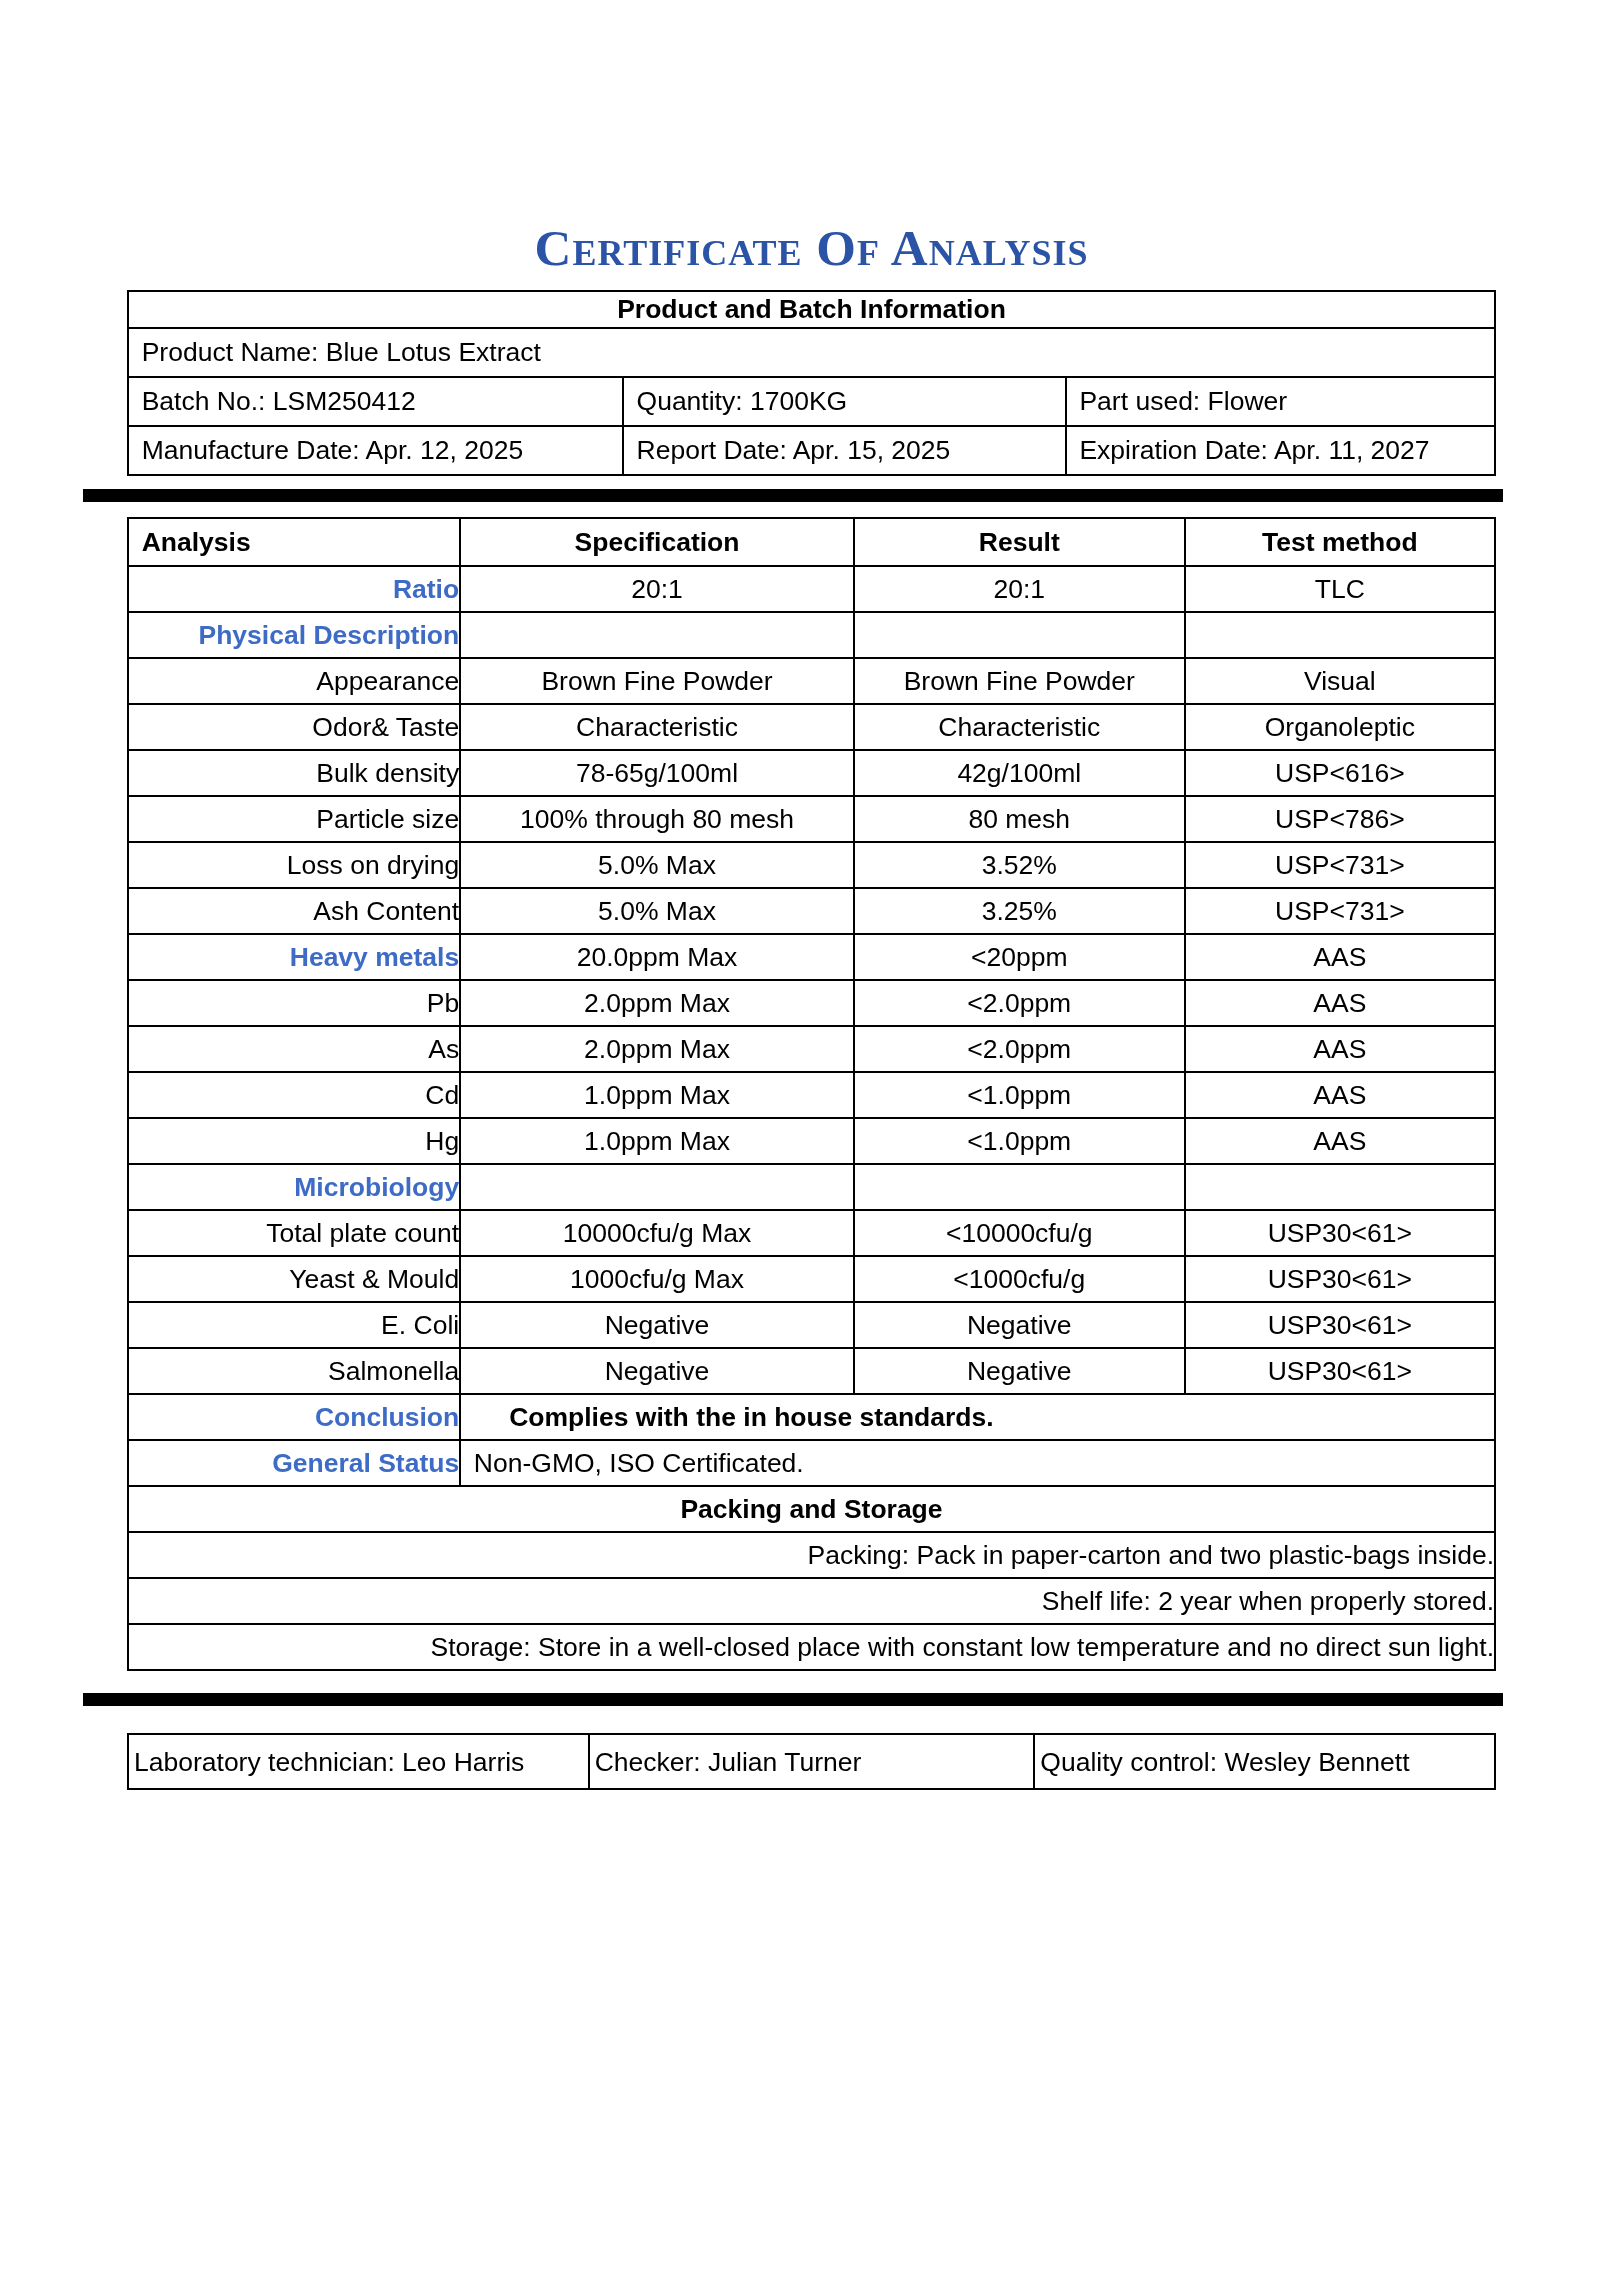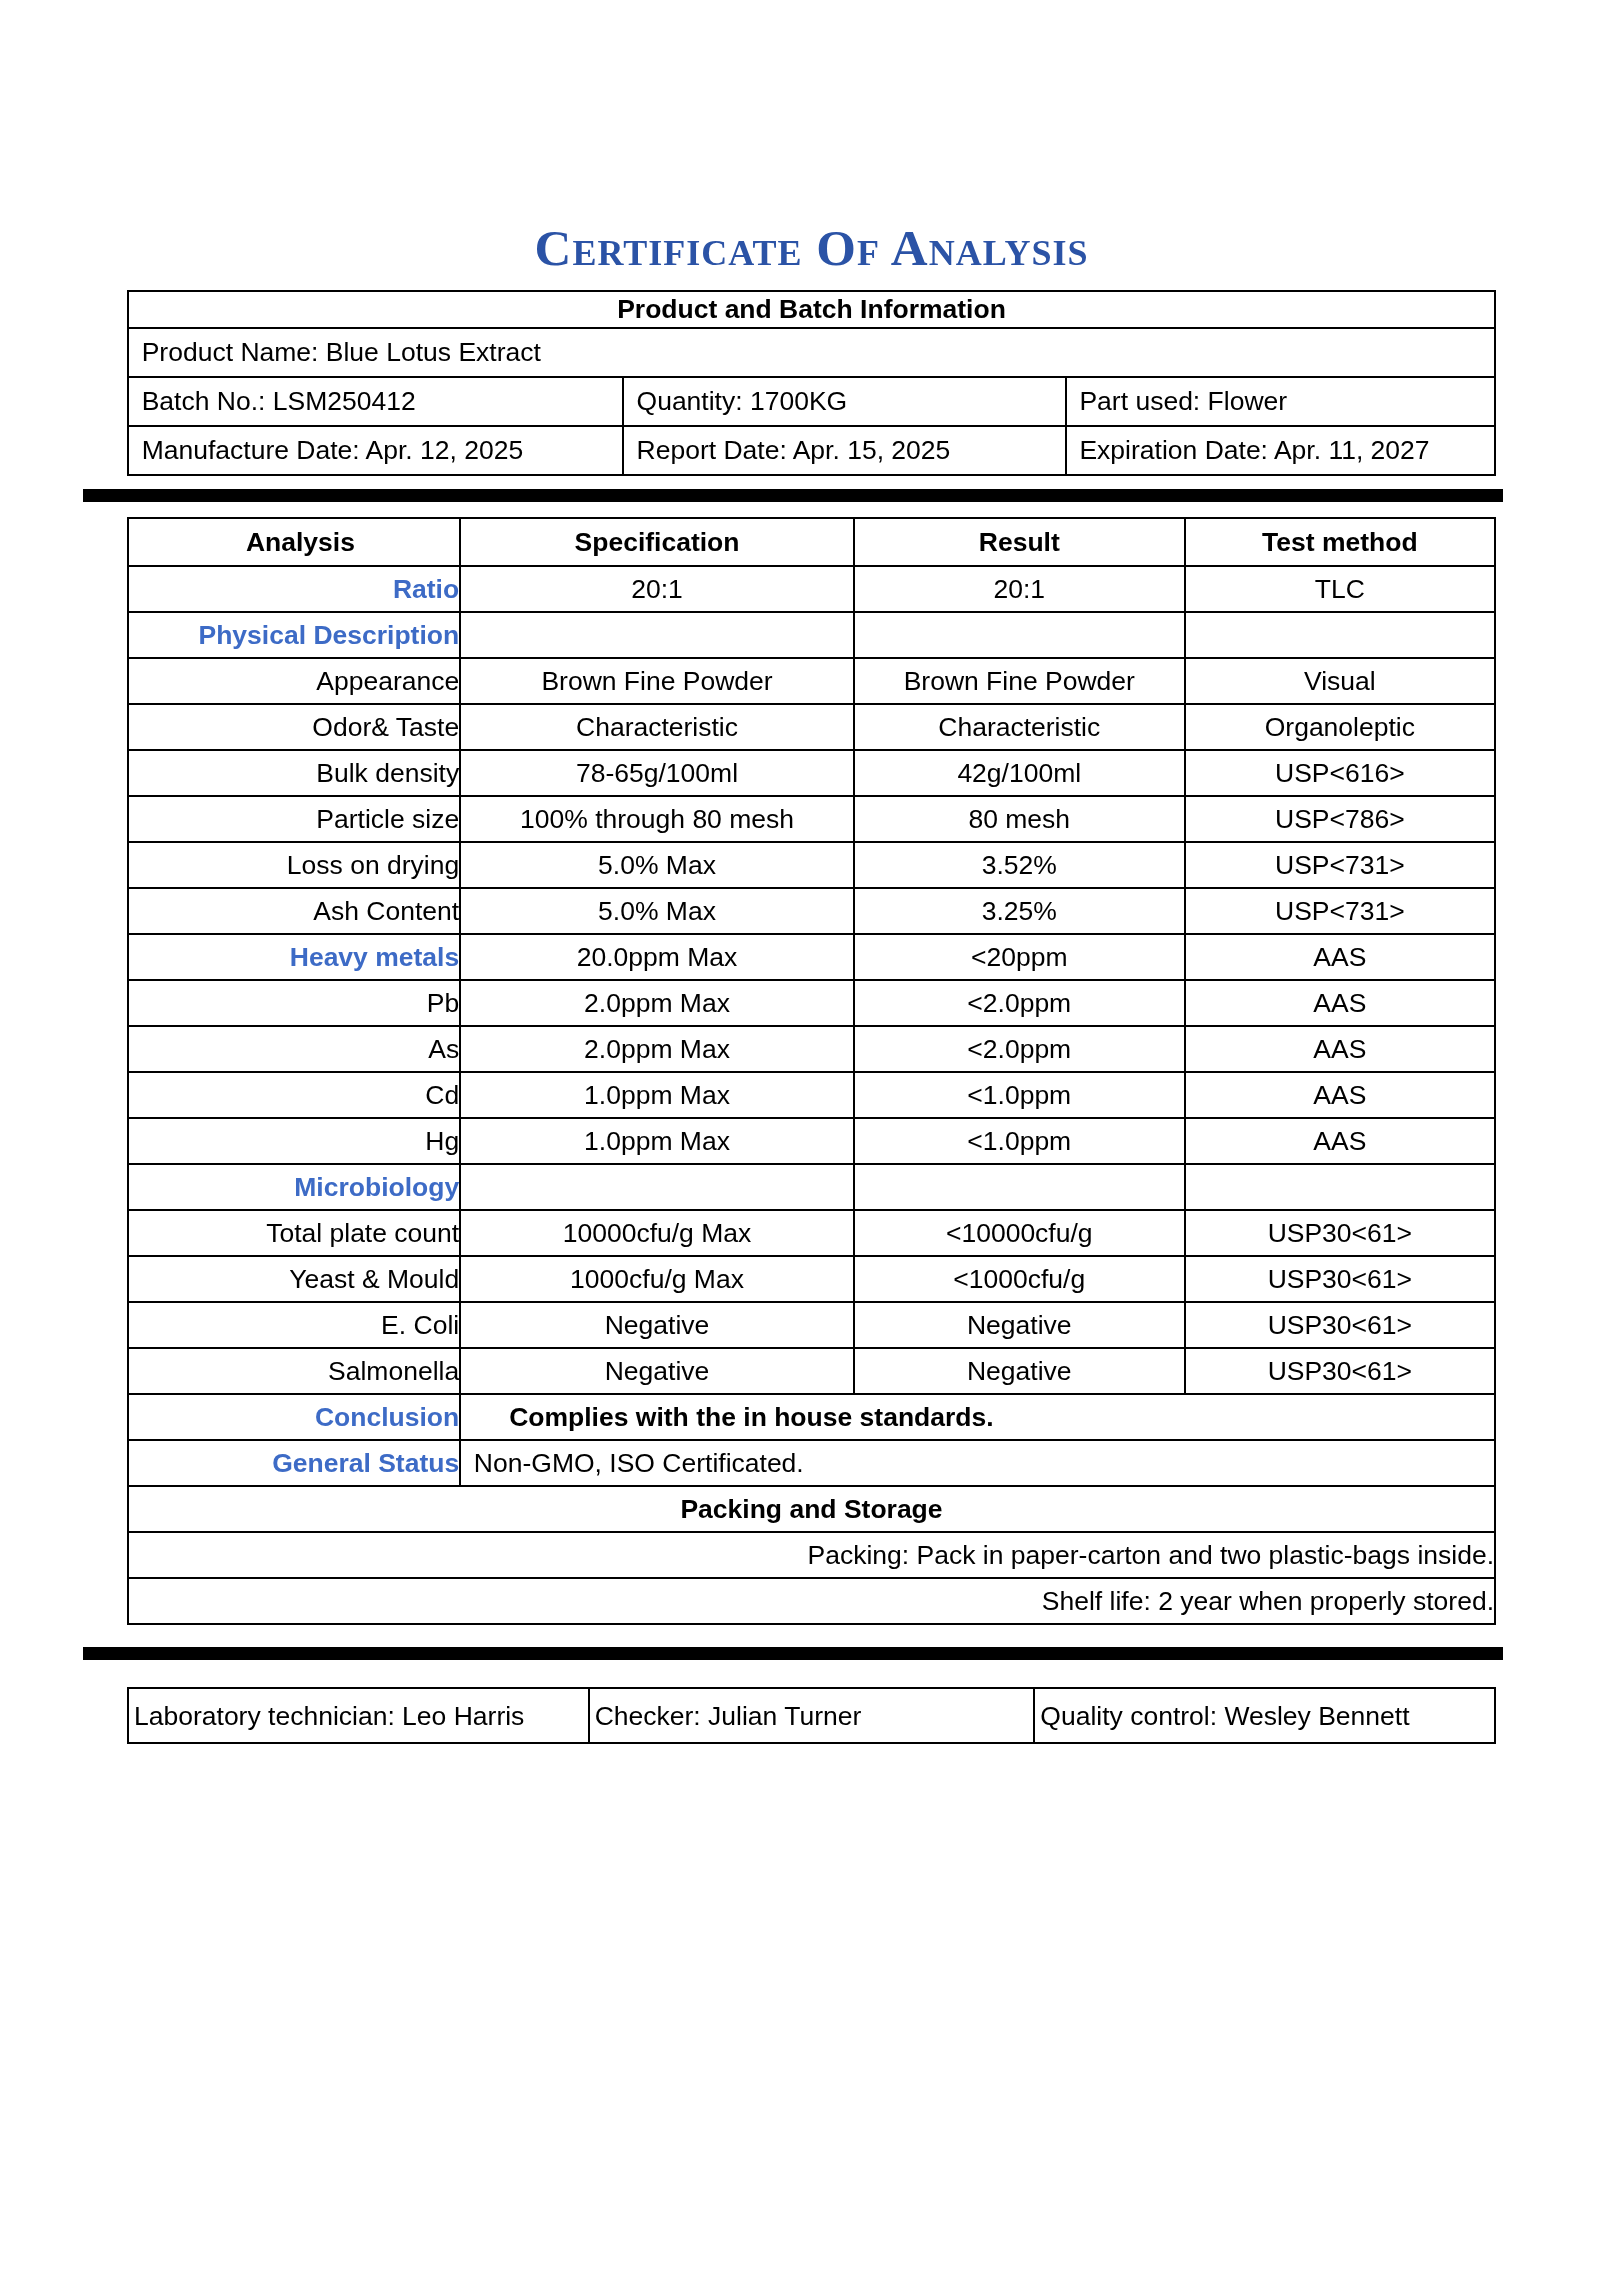--- a/index.html
+++ b/index.html
@@ -53,21 +53,21 @@
   .thick-rule {
     height:12.7px;
     background:var(--ink);
     width:1429px;
     margin-left:-44px;
   }
   .rule-1 { margin-top:13.7px; margin-bottom:14.7px; }
   .rule-2 { margin-top:22.5px; margin-bottom:27.4px; }
   
   .analysis-table th { height:48px; font-weight:bold; text-align:center; }
-  .analysis-table th.col-name { text-align:center; padding-left:12.7px; }
+  .analysis-table th.col-name { text-align:left; padding-left:12.7px; }
   .analysis-table td { height:46px; }
   .analysis-table td.col-name { text-align:right; padding-left:7px; }
   .analysis-table td.col-center { text-align:center; }
   .blue-label { color:var(--label-blue); font-weight:bold; }
   .merged-left { text-align:left; padding-left:12.7px; }
   .bold-cell { font-weight:bold;padding-left:48px; }
   .packing-head { height:39px; text-align:center; font-weight:bold; }
   .packing-line { height:45px; text-align:right; padding-left:12.7px;margin-top:42px; }
   
   .sign-table td { height:55px; text-align:left; padding-left:5px; }
@@ -244,20 +244,23 @@
         </tr>
         <tr>
           <td class="packing-head" colspan="4">Packing and Storage</td>
         </tr>
         <tr>
           <td class="packing-line" colspan="4">Packing: Pack in paper-carton and two plastic-bags inside.</td>
         </tr>
         <tr>
           <td class="packing-line" colspan="4">Shelf life: 2 year when properly stored.</td>
         </tr>
+        <tr>
+          <td class="packing-line" colspan="4">Storage: Store in a well-closed place with constant low temperature and no direct sun light.</td>
+        </tr>
       </tbody>
     </table>
 
     <div class="thick-rule rule-2"></div>
 
     <table class="sign-table">
       <colgroup>
         <col style="width:33.7%">
           <col style="width:32.6%">
           <col style="width:33.7%">

